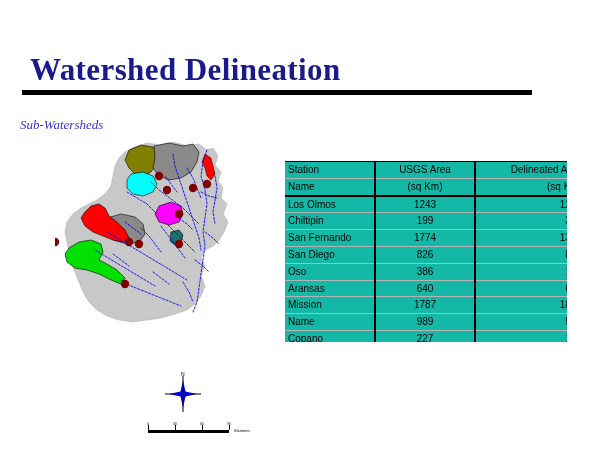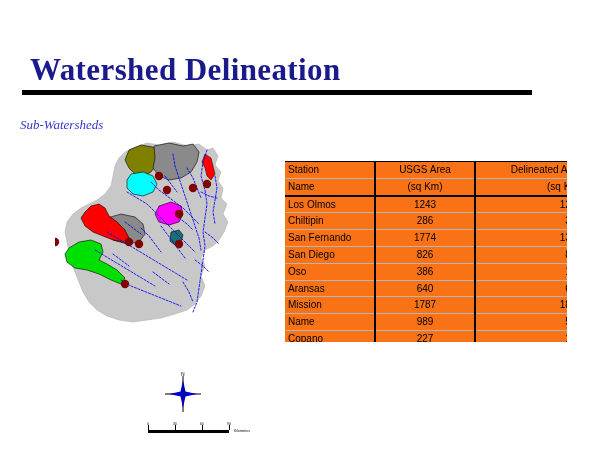--- a/index.html
+++ b/index.html
@@ -121,21 +121,21 @@
     left: 285px;
     top: 158px;
     width: 282px;
     height: 180px;
     overflow: hidden;
   }
   table#data-table {
     border-collapse: collapse;
     table-layout: fixed;
     width: 300px;
-    background: #f97316;
+    background: #14b8a6;
   }
   table#data-table td, table#data-table th {
     font-family: "Liberation Sans", sans-serif;
     font-size: 10px;
     color: #000000;
     padding: 0 3px;
     height: 15.8px;
     line-height: 15.8px;
     border: none;
     box-sizing: border-box;
@@ -303,21 +303,21 @@
           <td class="col-delin">(sq Km)</td>
         </tr>
 
         <tr>
           <td class="col-name">Los Olmos</td>
           <td class="col-usgs">1243</td>
           <td class="col-delin">1236</td>
         </tr>
         <tr>
           <td class="col-name">Chiltipin</td>
-          <td class="col-usgs">286</td>
+          <td class="col-usgs">199</td>
           <td class="col-delin">339</td>
         </tr>
         <tr>
           <td class="col-name">San Fernando</td>
           <td class="col-usgs">1774</td>
           <td class="col-delin">1393</td>
         </tr>
         <tr>
           <td class="col-name">San Diego</td>
           <td class="col-usgs">826</td>

